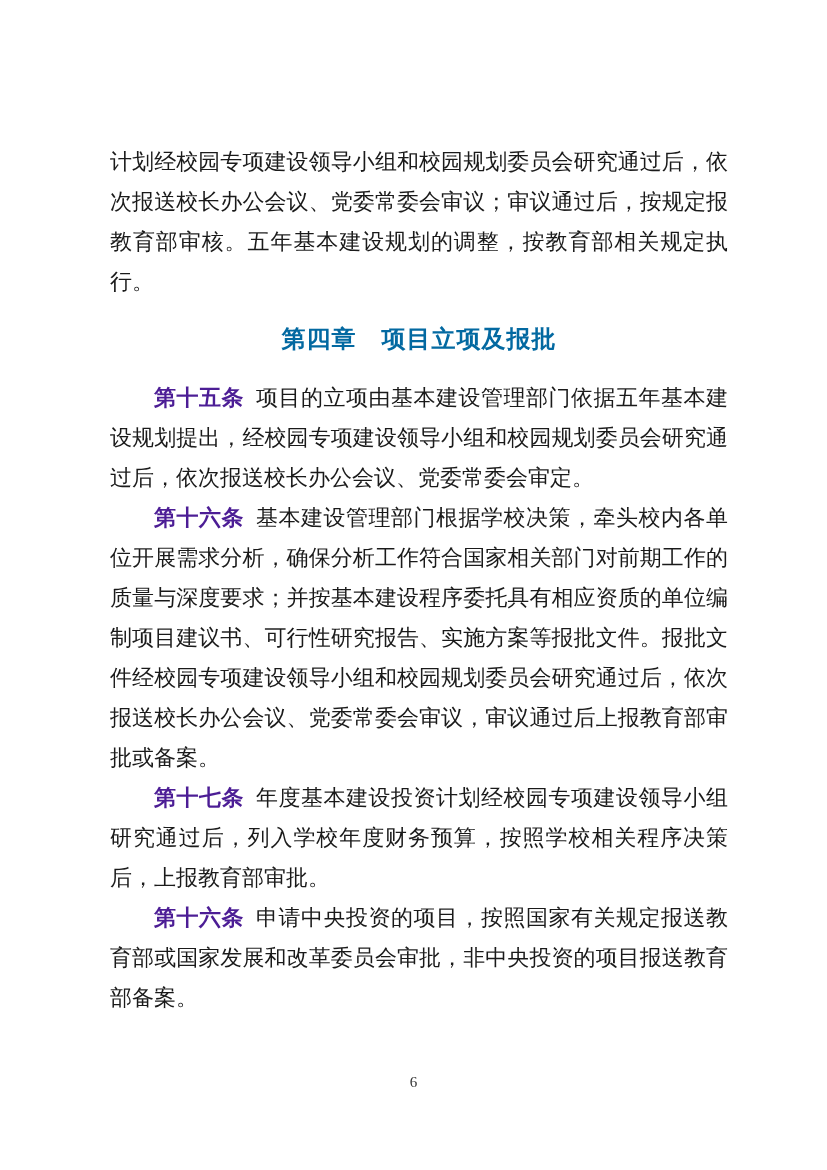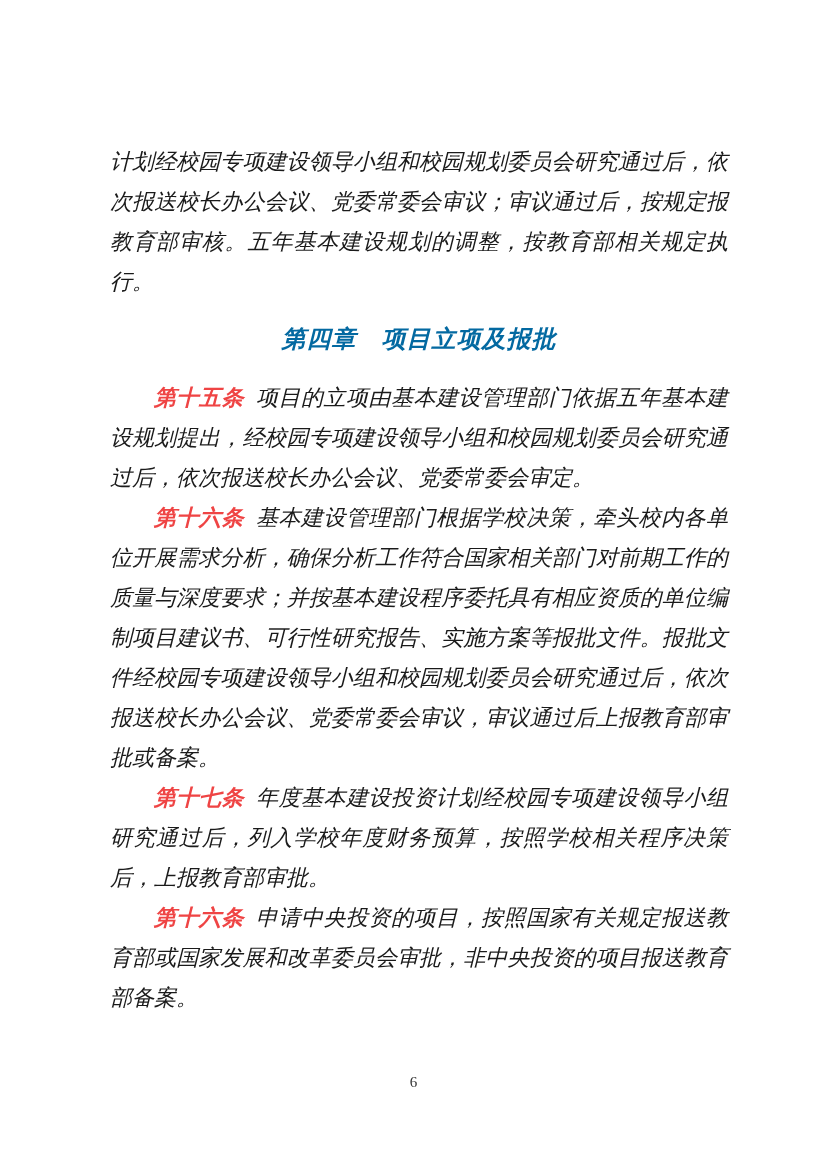--- a/index.html
+++ b/index.html
@@ -14,21 +14,20 @@
     background: #ffffff;
     overflow: hidden;
     font-family: "Liberation Serif", serif;
     color: #1a1a1a;
   }
   .content {
     position: absolute;
     left: 110px;
     top: 142px;
     width: 618px;
-    font-style: italic;
   }
   .para {
     margin: 0;
     font-size: 22px;
     line-height: 40px;
     text-align: justify;
     text-justify: inter-character;
     word-break: break-all;
     letter-spacing: 0;
   }
@@ -41,21 +40,21 @@
     text-align: center;
     letter-spacing: 1px;
     color: #0369a1;
   }
   .article {
     text-indent: 44px; 
   }
   .article-lead {
     font-family: "Liberation Sans", sans-serif;
     font-weight: bold;
-    color: #ef4444;
+    color: #4c1d95;
     margin-right: 0.55em;
   }
   .page-number {
     position: absolute;
     left: 0;
     right: 0;
     top: 1072px;
     text-align: center;
     font-size: 15px;
     line-height: 20px;

